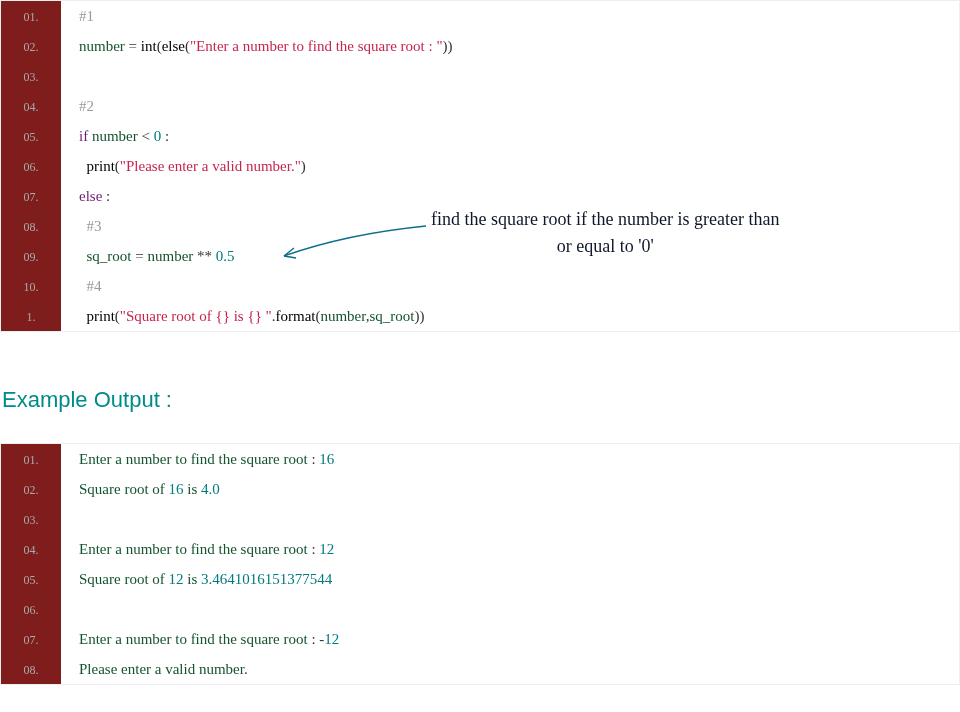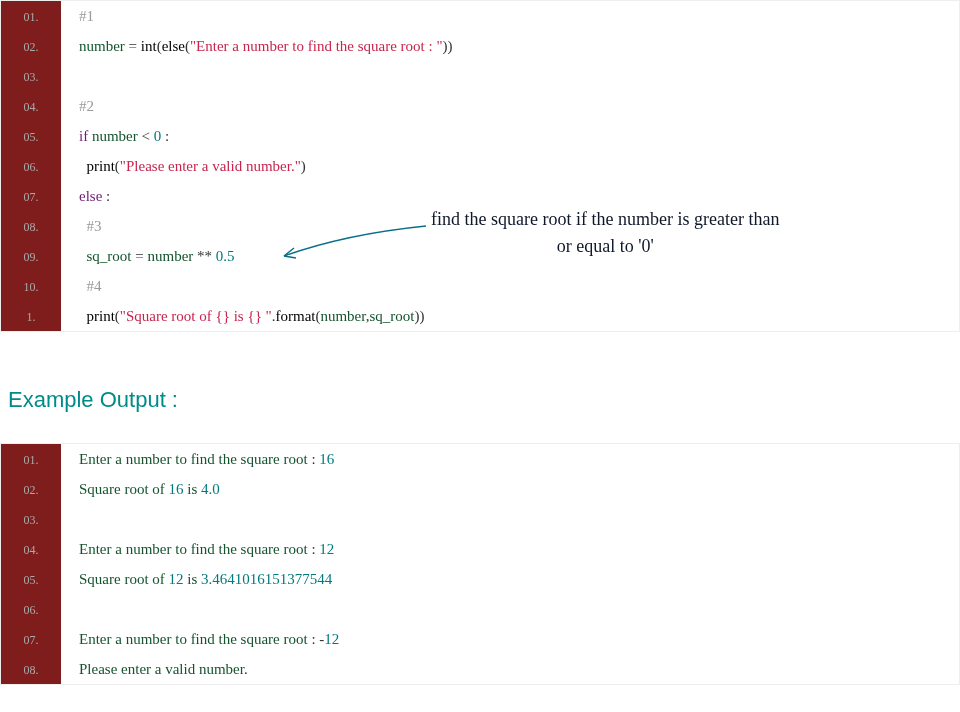--- a/index.html
+++ b/index.html
@@ -46,21 +46,21 @@
   .tok-string { color: #c7254e; }
   .tok-number { color: #007a7c; }
   .tok-op { color: #333; }
   .tok-ident { color: #14532d; }
   .heading {
     font-family: -apple-system, Helvetica, Arial, sans-serif;
     color: #008b8b;
     font-size: 22px;
     font-weight: 400;
     margin: 55px 0 30px 0;
-    padding-left: 8px;
+    padding-left: 2px;
   }
   .annotation-wrap {
     position: absolute;
     pointer-events: none;
   }
   .annotation-text {
     font-family: 'Comic Sans MS', 'Segoe Script', cursive;
     color: #0f172a;
     font-size: 18px;
     line-height: 1.5;

